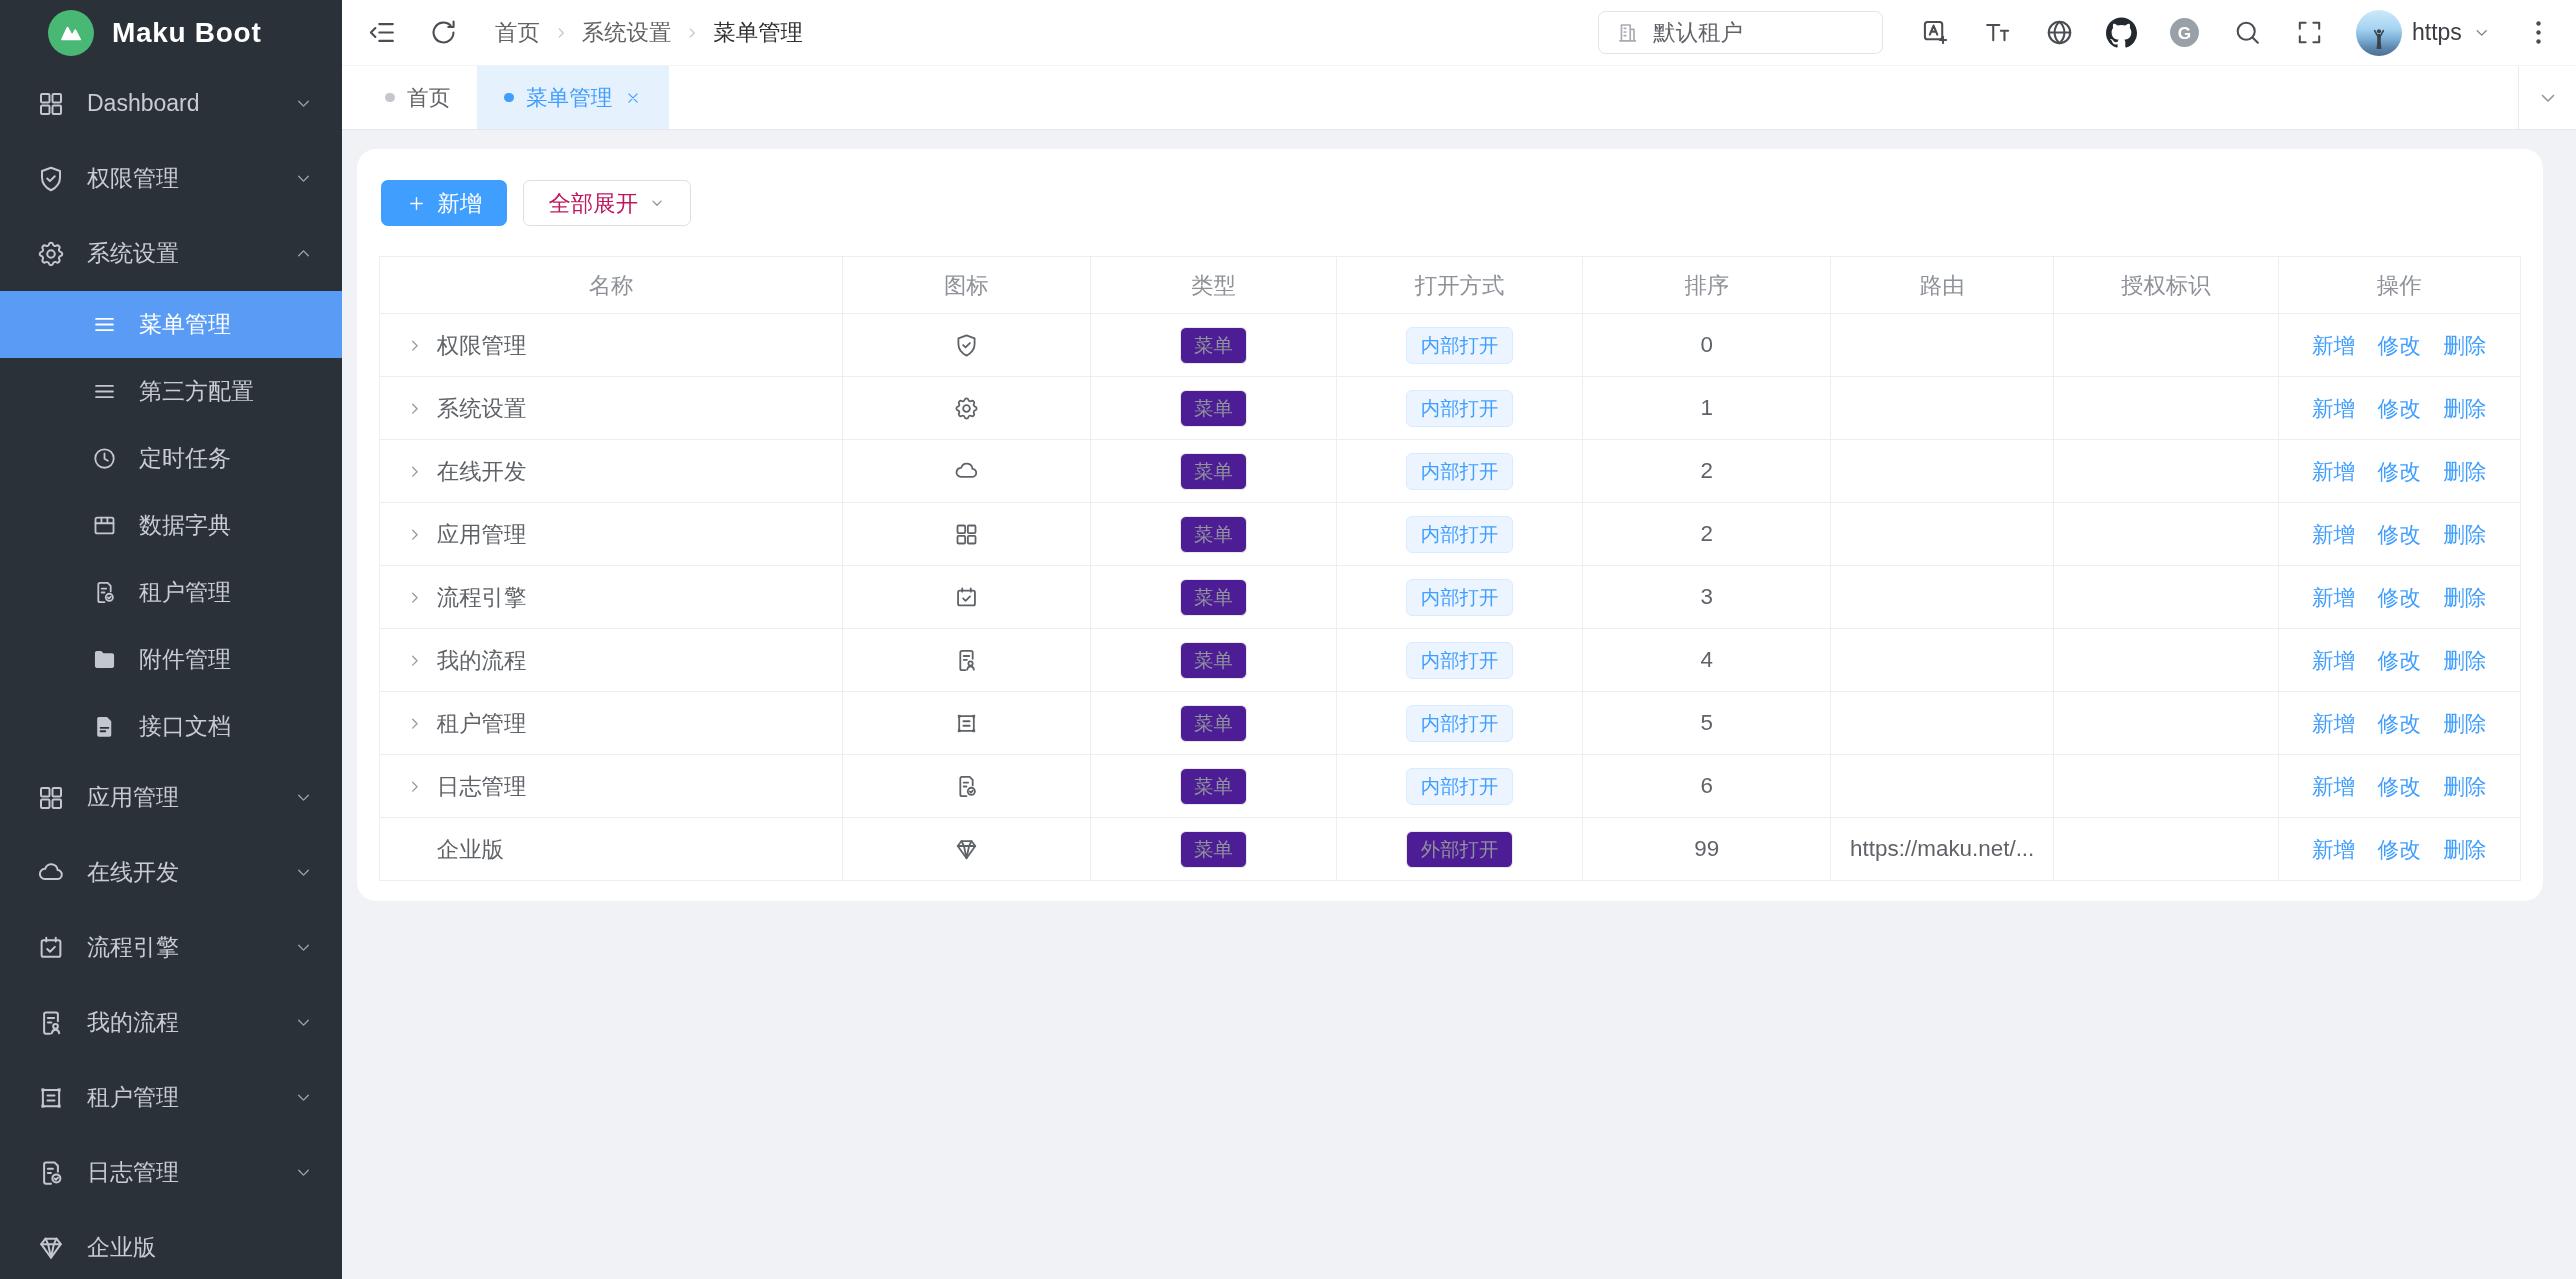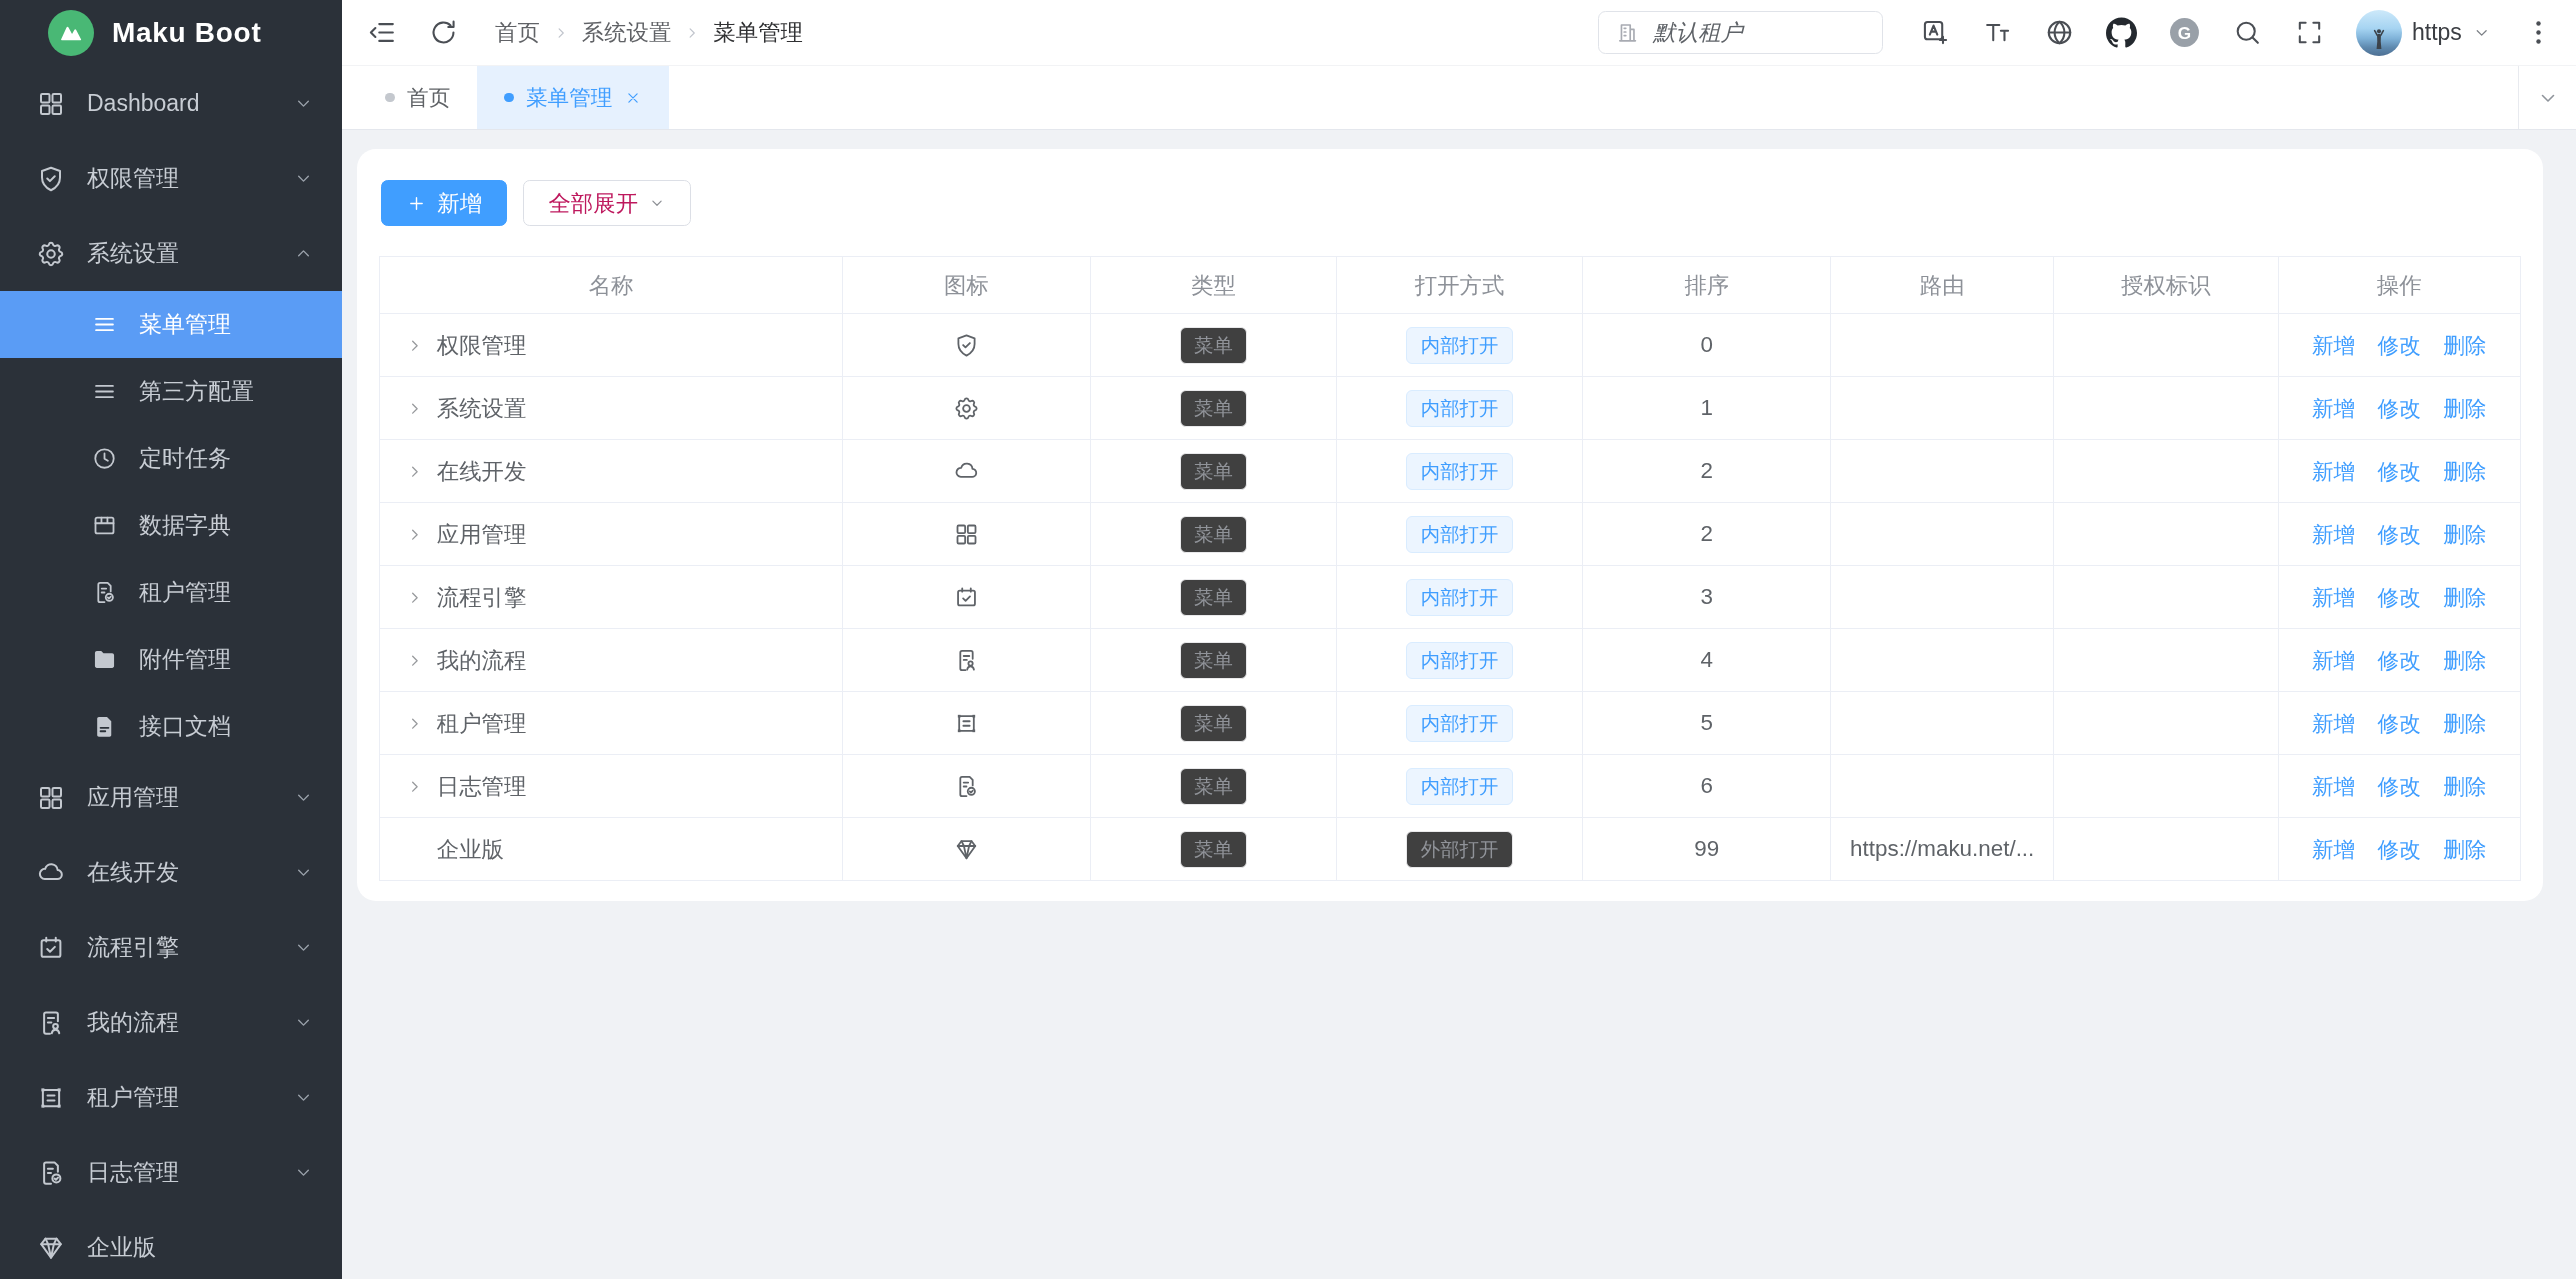--- a/index.html
+++ b/index.html
@@ -30,21 +30,21 @@
 
   
   .header { height:66px; flex:0 0 66px; background:#fff; display:flex; align-items:center; padding:0 22.4px 0 25px; border-bottom:0.7px solid #f2f3f5; }
   .h-left { display:flex; align-items:center; gap:30px; }
   .hicon-btn { width:31px; height:31px; color:#4a4e54; display:inline-flex; align-items:center; justify-content:center; cursor:pointer; flex:0 0 auto; }
   .breadcrumb { display:flex; align-items:center; gap:12px; font-size:22.4px; color:#606266; margin-left:6px; }
   .crumb { white-space:nowrap; cursor:pointer; }
   .crumb.current { color:#303133; cursor:default; }
   .crumb-sep { width:18px; height:18px; color:#c0c4cc; display:inline-flex; }
   .h-right { margin-left:auto; display:flex; align-items:center; gap:31px; }
-  .tenant-select { width:285px; height:43px; border:1.5px solid #e0e3e9; border-radius:7.5px; display:flex; align-items:center; gap:13.4px; padding:0 16.4px; color:#5f6368; cursor:pointer; margin-right:6px;font-style:italic; }
+  .tenant-select { width:285px; height:43px; border:1.5px solid #e0e3e9; border-radius:7.5px; display:flex; align-items:center; gap:13.4px; padding:0 16.4px; color:#5f6368; cursor:pointer; margin-right:6px; }
   .tenant-select .t-icon { width:25px; height:25px; color:#a8abb2; flex:0 0 25px; }
   .gitee-badge { width:33px; height:33px; }
   .user-box { display:flex; align-items:center; gap:10.4px; cursor:pointer; }
   .avatar { width:46px; height:46px; border-radius:50%; overflow:hidden; position:relative; flex:0 0 46px;
     background:linear-gradient(180deg,#cde9fa 0%,#a6d4f2 40%,#7fb2d8 62%,#5d88ad 82%,#4d6f93 100%); }
   .avatar svg { position:absolute; left:50%; top:22%; width:60%; height:78%; transform:translateX(-50%); }
   .user-name { color:#3a3d42; font-size:23px; }
   .user-chev { width:19.4px; height:19.4px; color:#7d8187; }
 
   
@@ -71,21 +71,21 @@
   .grid-table { width:100%; border-collapse:collapse; table-layout:fixed; }
   .grid-table th, .grid-table td { border:0.7px solid #ebeef5; text-align:center; font-weight:normal; padding:0 7.5px; }
   .grid-table th { height:57px; color:#8d9198; font-size:22.4px; background:#fff; }
   .grid-table td { height:63px; font-size:22.4px; color:#5f6368; }
   td.cell-name { text-align:left; padding:0; }
   .name-wrap { display:flex; align-items:center; padding-left:25px; gap:12px; }
   .expand-chev { width:19.4px; height:19.4px; color:#97999c; flex:0 0 19.4px; cursor:pointer; }
   .expand-spacer { width:19.4px; flex:0 0 19.4px; }
   .cell-icon { width:27px; height:27px; display:inline-block; vertical-align:middle; color:#5f6368; }
   .tag { display:inline-block; padding:7.5px 13.4px; font-size:19.4px; line-height:1; border-radius:6px; white-space:nowrap; }
-  .tag-info { background:#404040; color:#909399; border:0.7px solid #e9e9eb; }
+  .tag-info { background:#4c1d95; color:#909399; border:0.7px solid #e9e9eb; }
   .tag-primary { background:#ecf5ff; color:#409eff; border:0.7px solid #d9ecff; }
   .op-link { color:#409eff; text-decoration:none; margin:0 11.2px; font-size:21.6px; cursor:pointer; white-space:nowrap; }
   .icn { display:inline-flex; }
   .icn svg { width:100%; height:100%; }
 </style>
 </head>
 <body>
 
 <div class="app">
 

